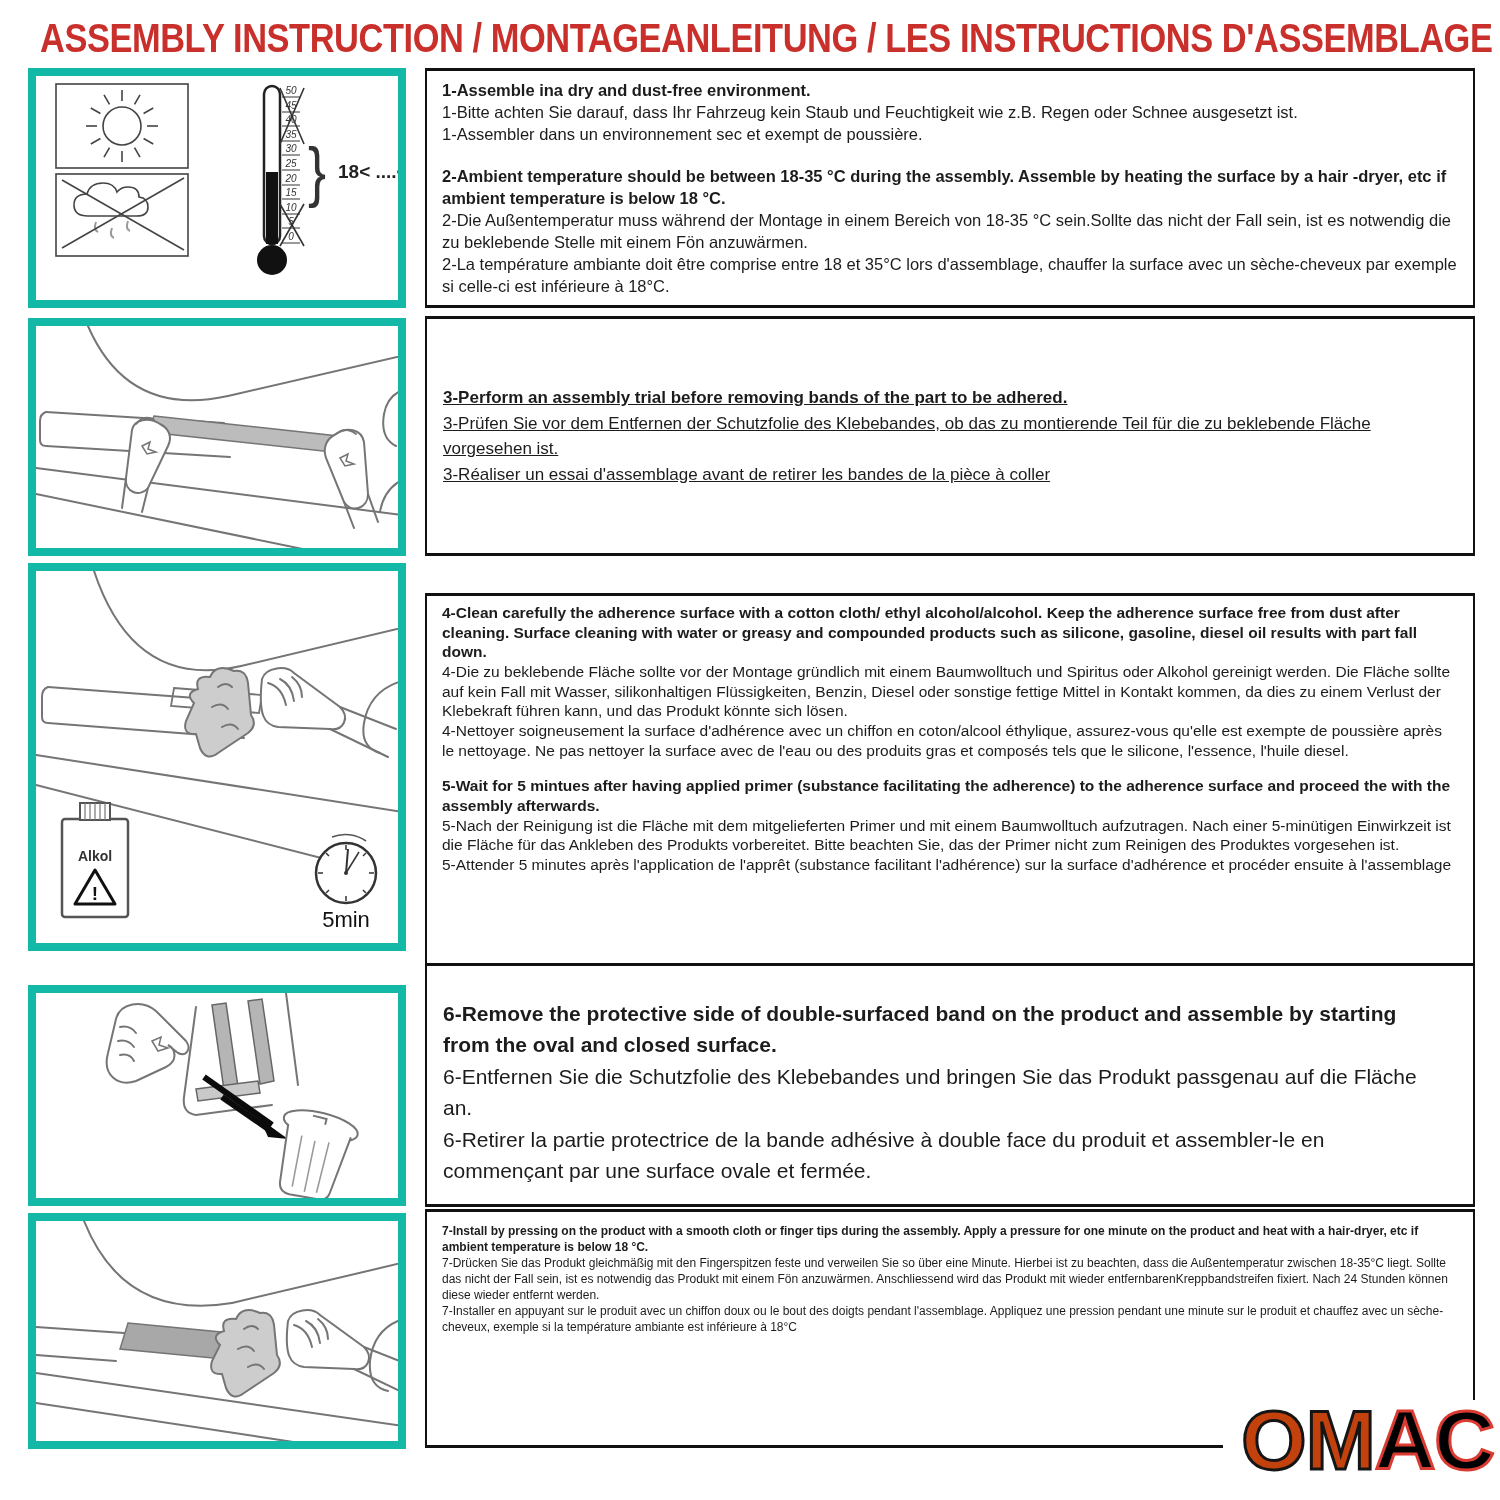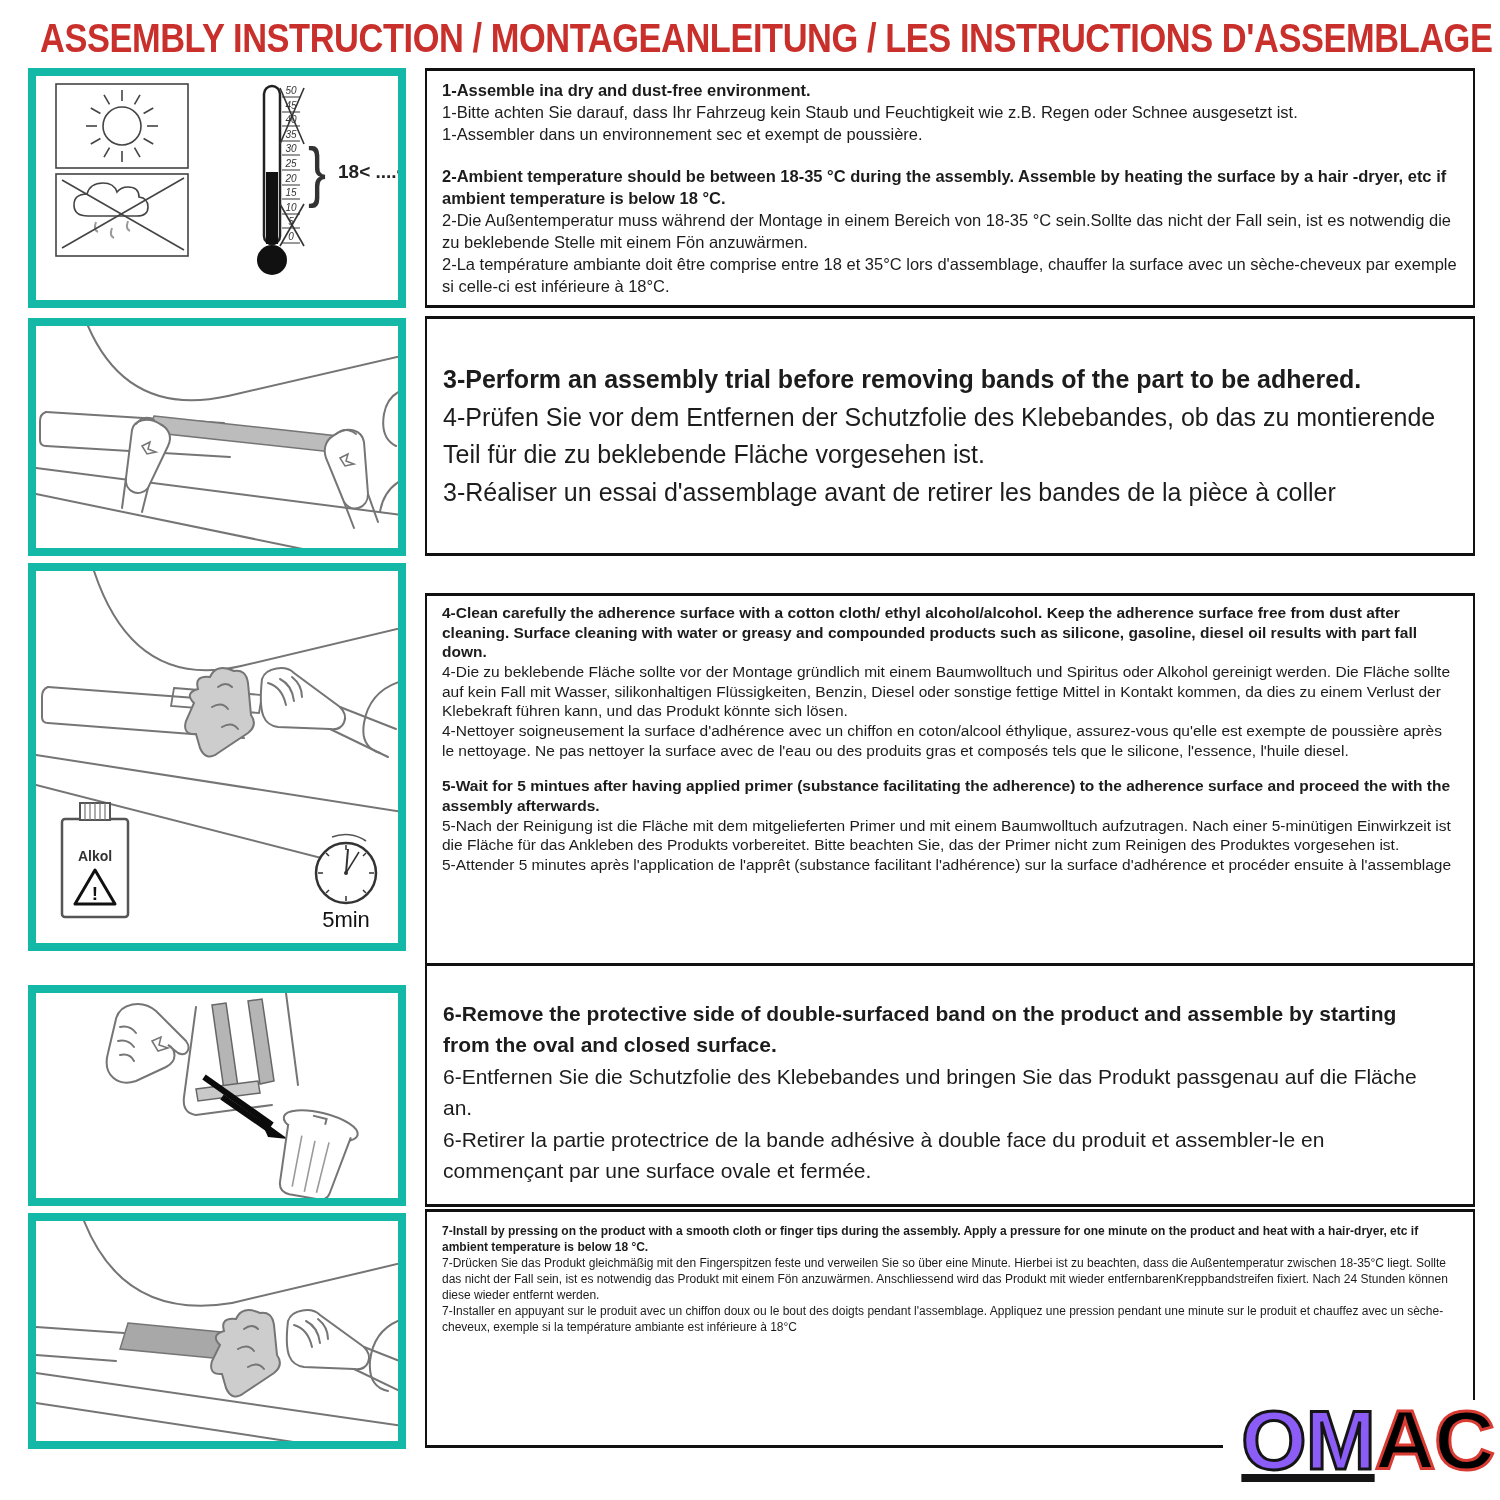--- a/index.html
+++ b/index.html
@@ -23,37 +23,37 @@
     box-sizing:border-box;overflow:hidden;
   }
   p{margin:0;}
   .b{font-weight:bold;}
   .gap{margin-top:20px;}
   .r1i{top:68px;height:240px;}
   .r1t{top:68px;height:240px;padding:9px 15px;}
   .sec1 p{font-size:16.5px;line-height:1.33;}
   .r2i{top:318px;height:238px;}
   .r2t{top:316px;height:240px;display:flex;flex-direction:column;justify-content:center;padding:0 16px;}
-  .sec2 p{font-size:25px;line-height:1.5;}
+  .sec2 p{font-size:17px;line-height:1.5;text-decoration:underline;}
   .r3i{top:563px;height:388px;}
   .r3t{top:561px;height:392px;padding:7px 15px;margin-top:32px;}
   .sec3 p{font-size:15.5px;line-height:1.27;}
   .sec3 .gap{margin-top:16px;}
   .r4i{top:985px;height:221px;}
   .r4t{top:963px;height:244px;display:flex;flex-direction:column;justify-content:center;padding:14px 30px 0 16px;}
   .sec4 p{font-size:21px;line-height:1.5;}
   .r5i{top:1213px;height:236px;}
   .r5t{top:1209px;height:239px;padding:11px 15px;}
   .sec5 p{font-size:12px;line-height:1.34;}
   .logo{
     position:absolute;top:1400px;right:0;height:84px;background:#fff;
     padding:0 6px 0 18px;font-weight:bold;font-size:84px;line-height:80px;
     letter-spacing:-1px;white-space:nowrap;
   }
-  .logo-om{color:#8b5cf6;text-decoration:underline;-webkit-text-stroke:3px #151515;}
+  .logo-om{color:#c2410c;-webkit-text-stroke:3px #151515;}
   .logo-ac{color:#000000;-webkit-text-stroke:3px #d93a32;}
   svg{display:block;}
   .ln{stroke:#757575;stroke-width:2;fill:none;stroke-linecap:round;}
   .thin{stroke:#444;stroke-width:1.6;fill:none;}
   .num{font-size:10px;font-style:italic;fill:#333;}
 </style>
 </head>
 <body>
 
 <div class="title">ASSEMBLY INSTRUCTION / MONTAGEANLEITUNG / LES INSTRUCTIONS D'ASSEMBLAGE</div>
@@ -157,21 +157,21 @@
     <g>
       <path d="M300,108 C312,100 326,104 328,116 L332,168 C332,182 316,188 308,176 L290,132 C286,120 292,112 300,108 Z" fill="#fff" stroke="#757575" stroke-width="2"></path>
       <path class="ln" d="M300,108 q10,-8 20,0"></path>
       <path d="M304,132 l8,-4 l-2,7 l8,3 l-9,2 z" fill="none" stroke="#757575" stroke-width="1.5"></path>
       <path class="ln" d="M332,168 L342,196 M308,176 L318,202"></path>
     </g>
   </svg>
 </div>
 <div class="textbox sec2 r2t">
   <p class="b">3-Perform an assembly trial before removing bands of the part to be adhered.</p>
-  <p>4-Prüfen Sie vor dem Entfernen der Schutzfolie des Klebebandes, ob das zu montierende Teil für die zu beklebende Fläche vorgesehen ist.</p>
+  <p>3-Prüfen Sie vor dem Entfernen der Schutzfolie des Klebebandes, ob das zu montierende Teil für die zu beklebende Fläche vorgesehen ist.</p>
   <p>3-Réaliser un essai d'assemblage avant de retirer les bandes de la pièce à coller</p>
 </div>
 
 <div class="illus r3i">
   <svg width="374" height="384" viewBox="0 0 374 384">
     <path class="ln" d="M58,0 Q98,120 205,95"></path>
     <path class="ln" d="M205,95 L374,55"></path>
     <path class="ln" d="M374,108 Q334,116 328,152 Q324,176 344,182"></path>
     <path class="ln" d="M12,116 L200,130"></path>
     <path class="ln" d="M12,116 Q6,118 6,126 L6,146 Q6,152 12,152 L208,167"></path>

